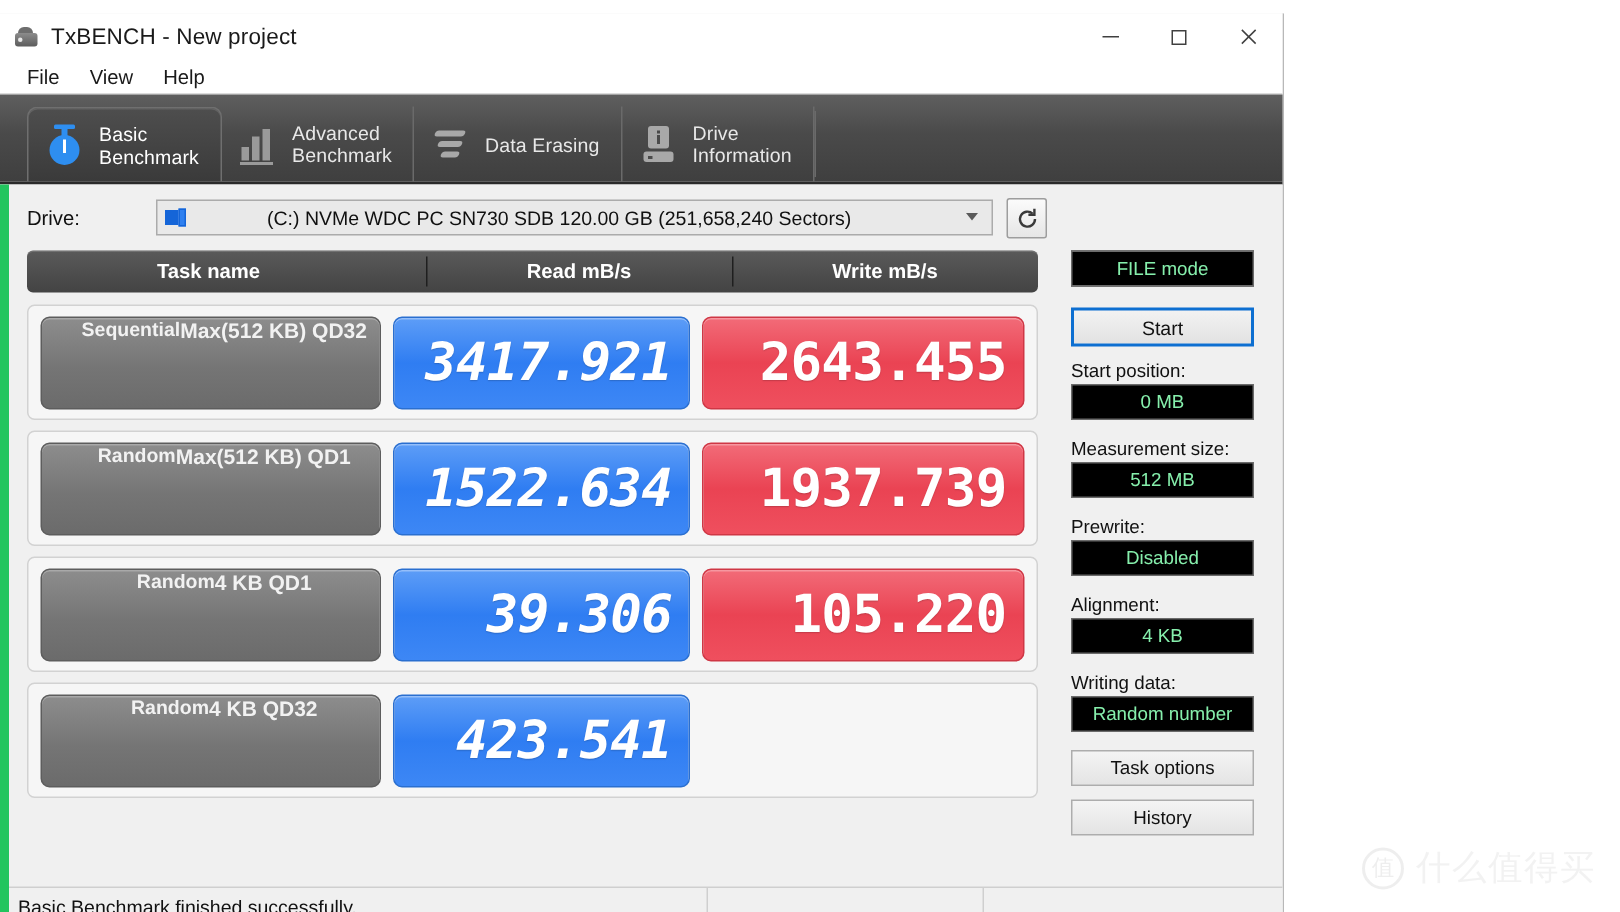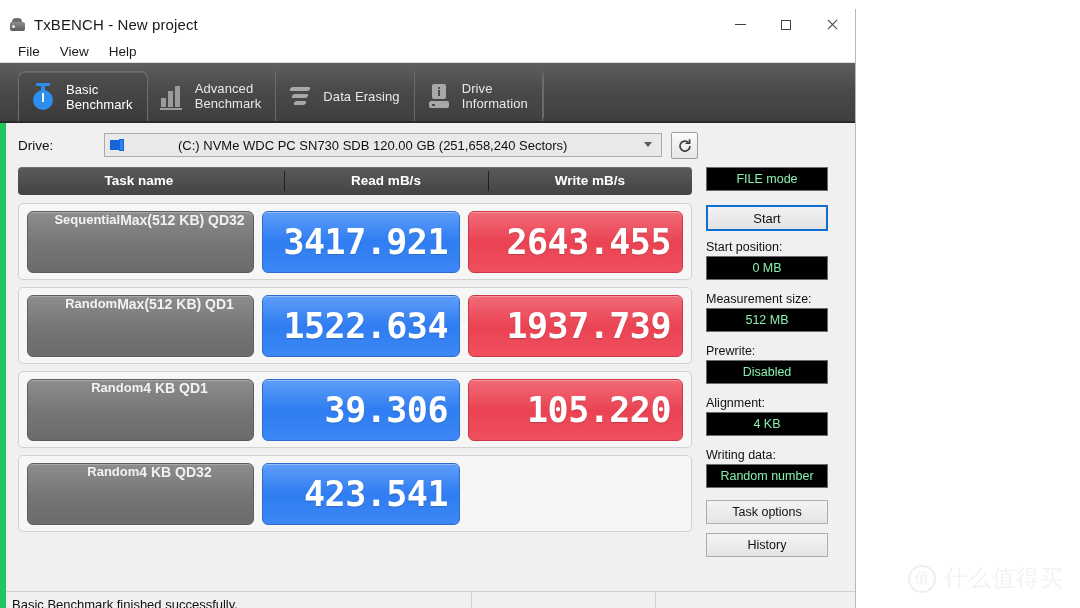--- a/index.html
+++ b/index.html
@@ -195,21 +195,21 @@
     background: linear-gradient(#fbfbfb,#e6e6e6);
     border: 1px solid #9d9d9d; border-radius:2px;
     position: relative;
   }
   .refresh-btn svg { position:absolute; left:4px; top:4px; }
 
   
   .content {
     flex: 1 1 auto; display:flex;
     padding: 0 12px 0 12px;
-    gap: 14px;
+    gap: 22px;
   }
   .table-area { flex: 0 0 674px; display:flex; flex-direction:column; }
 
   .thead {
     height: 28px; flex:0 0 28px;
     background: linear-gradient(#5a5a5a,#434343);
     border-radius: 4px;
     display:flex; align-items:center;
     margin-bottom: 8px;
     box-shadow: inset 0 1px 0 rgba(255,255,255,0.14);
@@ -254,20 +254,21 @@
     font-family: "DejaVu Sans Mono", monospace;
     font-size: 35px; font-weight: bold; color:#ffffff;
     letter-spacing: -0.5px;
     text-shadow: 0 1px 1px rgba(0,0,0,0.18);
   }
   .val-read {
     flex: 0 0 198px;
     background: linear-gradient(#5d9df7,#2f7df2 50%,#3d87f5);
     border:1px solid #2a6fd0;
     box-shadow: inset 0 1px 0 rgba(255,255,255,0.35);
+    font-style: italic;
   }
   .val-write {
     flex: 1 1 auto;
     background: linear-gradient(#f26b78,#ea4353 50%,#ef4f5e);
     border:1px solid #cf3745;
     box-shadow: inset 0 1px 0 rgba(255,255,255,0.3);
   }
 
   
   .side { flex: 1 1 auto; padding-top: 0; }

